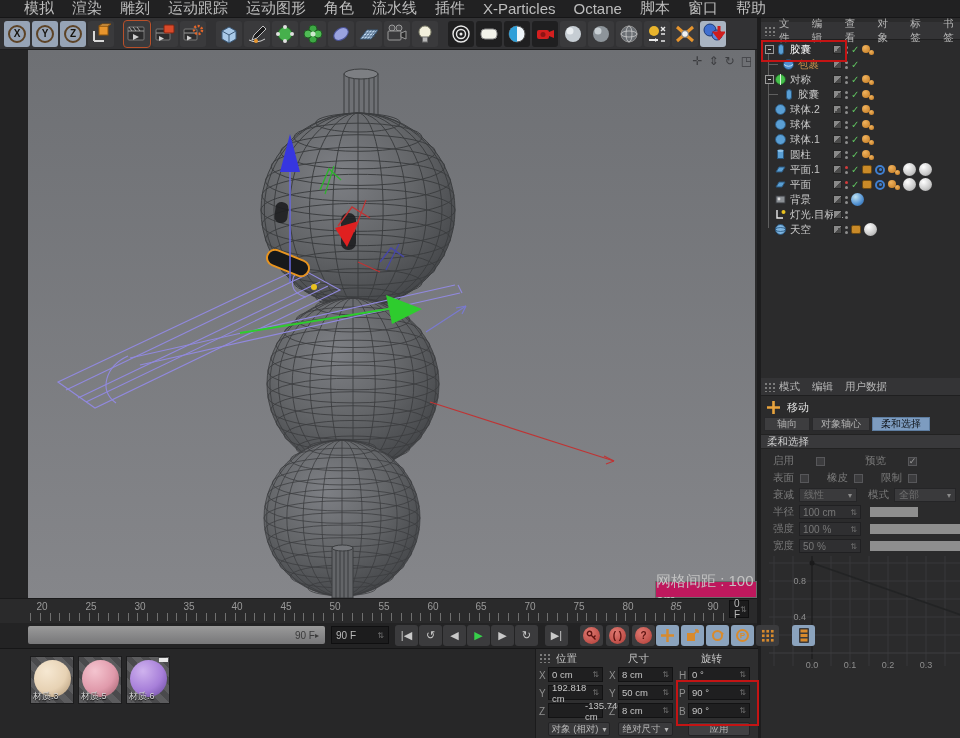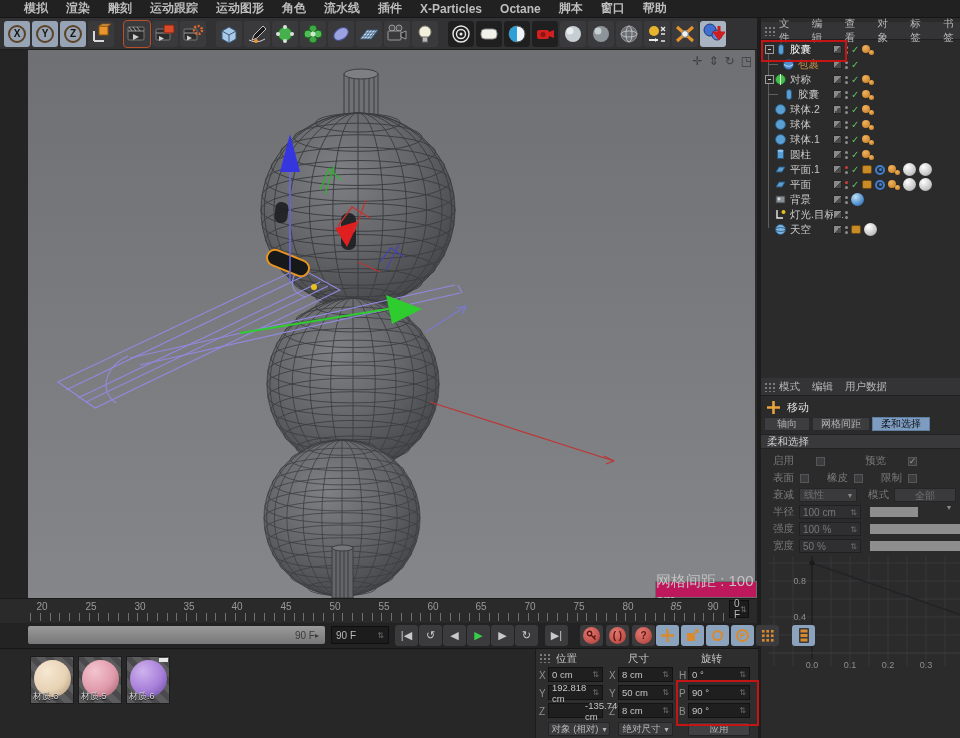--- a/index.html
+++ b/index.html
@@ -3,21 +3,21 @@
 <meta charset="utf-8">
 <style>
   html,body{margin:0;padding:0;background:#111;}
   #app{position:relative;width:960px;height:738px;overflow:hidden;
        font-family:"Liberation Sans","DejaVu Sans",sans-serif;
        background:#2b2b2c;-webkit-font-smoothing:antialiased;}
   .abs{position:absolute;}
   
   #menubar{left:0;top:0;width:960px;height:18px;background:#212122;display:flex;align-items:center;
            gap:18px;padding-left:24px;box-sizing:border-box;border-bottom:1px solid #161617;}
-  .mitem{font-size:12px;color:#bdbdbd;white-space:nowrap;cursor:default;font-weight:bold;}
+  .mitem{font-size:15px;color:#bdbdbd;white-space:nowrap;cursor:default;}
   
   #toolbar{left:0;top:18px;width:757px;height:32px;background:#323234;display:flex;align-items:center;
            gap:2px;padding-left:4px;box-sizing:border-box;border-bottom:1px solid #1d1d1e;}
   .tbtn{width:26px;height:26px;border-radius:3px;background:#3a3a3c;display:flex;align-items:center;
         justify-content:center;position:relative;flex:0 0 auto;}
   .tbtn.lt{background:#97a4b6;}
   .tbtn.dk{background:#1f1f20;}
   .tbtn.sel{background:#a9b4c2;}
   .tsep{width:6px;height:26px;flex:0 0 auto;}
   .axis-ring{width:18px;height:18px;border-radius:50%;border:2px solid #5d4326;display:flex;
@@ -697,21 +697,21 @@
       <span class="pmenu">编辑</span>
       <span class="pmenu">用户数据</span>
     </div>
     <div class="abs" style="left:6px;top:382px;display:flex;align-items:center;gap:7px;">
       <svg width="13" height="13">
         <path d="M6.5 0 L6.5 13 M0 6.5 L13 6.5" stroke="#e8a33d" stroke-width="2.6"></path>
         </svg>
       <span style="font-size:11px;color:#e4e4e4;">移动</span>
     </div>
     <div class="tabbtn" style="left:3px;top:399px;width:46px;">轴向</div>
-    <div class="tabbtn" style="left:51px;top:399px;width:58px;">网格间距</div>
+    <div class="tabbtn" style="left:51px;top:399px;width:58px;">对象轴心</div>
     <div class="tabbtn active" style="left:111px;top:399px;width:58px;">柔和选择</div>
     <div class="abs" style="left:0;top:416px;width:203px;height:15px;background:#39393b;border-top:1px solid #222;
          border-bottom:1px solid #222;display:flex;align-items:center;padding-left:6px;box-sizing:border-box;
          font-size:10.5px;color:#cccccc;">柔和选择</div>
 
     <div class="abs" style="left:12px;top:436px;display:flex;align-items:center;gap:22px;">
       <span class="attr-label">启用</span>
       <span class="cbox"></span>
       <span class="attr-label" style="margin-left:18px;text-align:right;">预览</span>
       <span class="cbox">✓</span>
@@ -724,21 +724,21 @@
       <span class="attr-label" style="margin-left:12px;">限制</span>
       <span class="cbox"></span>
     </div>
     <div class="abs" style="left:12px;top:470px;display:flex;align-items:center;gap:5px;">
       <span class="attr-label">衰减</span>
       <span class="dd" style="width:58px;">
         <span>线性</span>
           <span class="car">▾</span>
         </span>
       <span class="attr-label" style="margin-left:6px;">模式</span>
-      <span class="dd" style="width:62px;flex-direction:column;">
+      <span class="dd" style="width:62px;">
         <span>全部</span>
           <span class="car">▾</span>
         </span>
     </div>
     <div class="abs" style="left:12px;top:487px;display:flex;align-items:center;gap:5px;">
       <span class="attr-label">半径</span>
       <span class="attr-field" style="width:62px;">
         <span>100 cm</span>
           <span class="stepper">⇅</span>
         </span>

